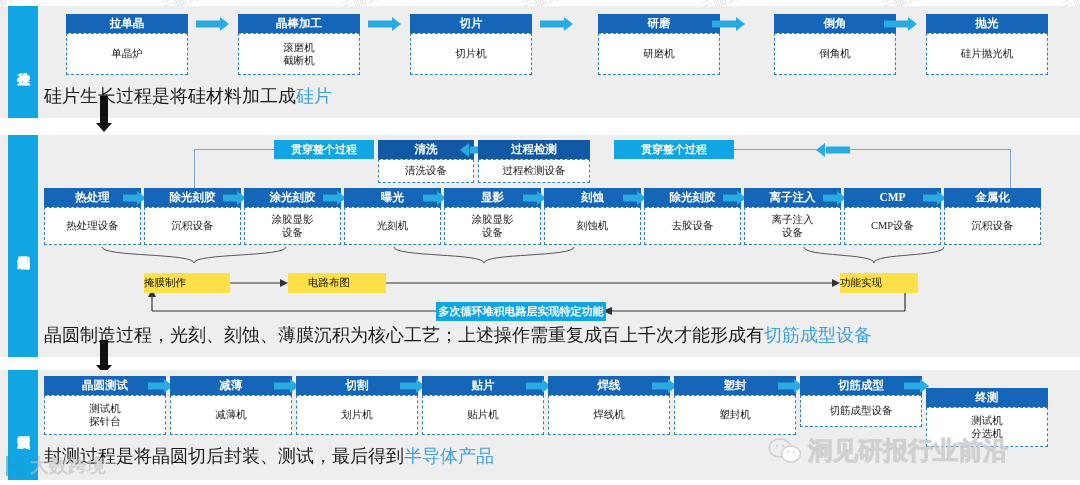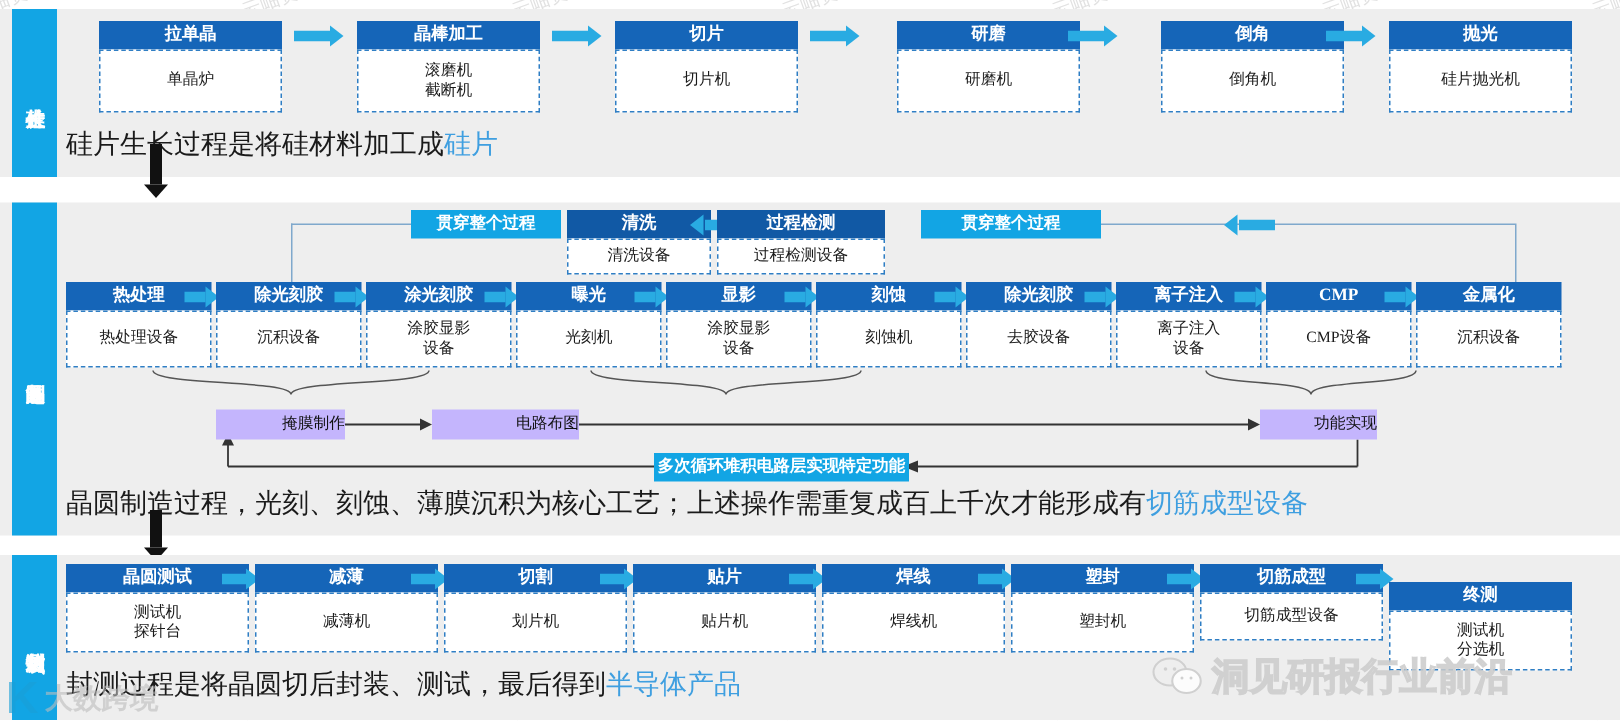--- a/index.html
+++ b/index.html
@@ -103,23 +103,23 @@
     text-align:center;white-space:nowrap;
   }
 
   
   .pl{position:absolute;background:#7fa8cc;}
   .pl.v{width:1px;}
   .pl.h{height:1px;}
 
   
   .gbox{
-    position:absolute;background:#c4b5fd;color:#111111;
+    position:absolute;background:#fde047;color:#111111;
     font-size:10.5px;height:20px;line-height:20px;
-    text-align:right;white-space:nowrap;
+    text-align:left;white-space:nowrap;
   }
   .cyanbar{
     position:absolute;background:#12a5e4;color:#ffffff;
     font-size:11px;font-weight:bold;height:19px;line-height:19px;
     text-align:center;white-space:nowrap;
   }
   svg.overlay{position:absolute;left:0;top:0;pointer-events:none;}
 
   
   .wm{

